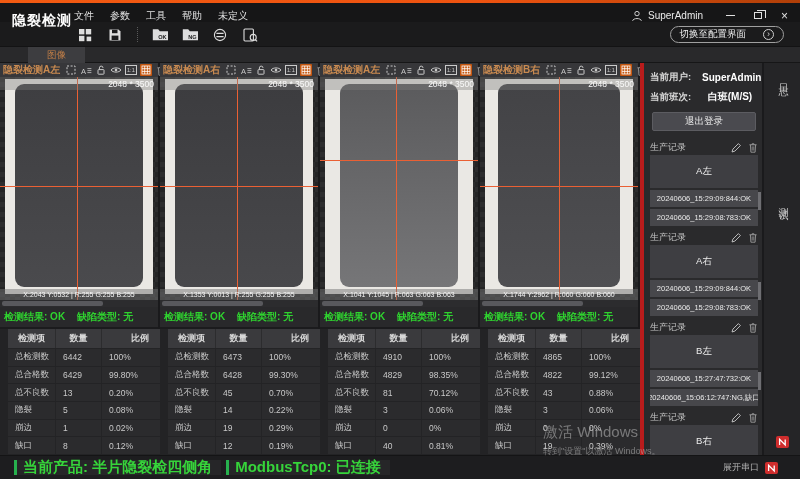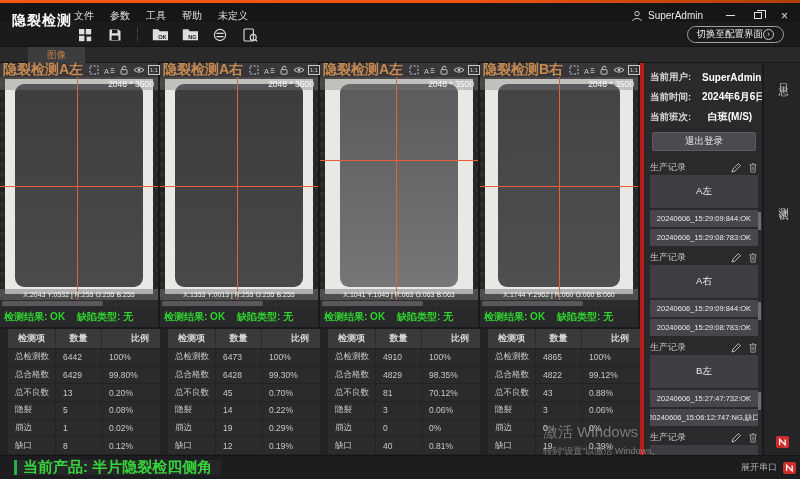--- a/index.html
+++ b/index.html
@@ -20,34 +20,34 @@
   .min-glyph{display:block;width:9px;height:1px;background:#e0e0e0}
   .restore-glyph{position:relative;width:8px;height:7px;border:1px solid #e0e0e0}
   .restore-glyph::before{content:"";position:absolute;top:-3px;left:2px;width:8px;height:7px;
       border-top:1px solid #e0e0e0;border-right:1px solid #e0e0e0}
 
   .toolbar{position:absolute;top:22px;left:0;right:0;height:25px;background:#1b1b1c;border-bottom:1px solid #131314}
   .tool-icons{position:absolute;left:76px;top:4px;display:flex;align-items:center;gap:12px}
   .tool-btn{display:flex;align-items:center;justify-content:center;width:18px;height:17px}
   .tool-divider{width:1px;height:15px;border-left:1px dotted #5a5a5a;margin:0 1px}
   .switch-btn{position:absolute;right:16px;top:4px;height:17px;border:1px solid #a0a0a0;border-radius:9px;
-      display:flex;align-items:center;gap:0;padding:0 9px;font-size:9.5px;color:#f2f2f2;background:transparent}
+      display:flex;align-items:center;gap:17px;padding:0 9px;font-size:9.5px;color:#f2f2f2;background:transparent}
   .switch-arrow{width:11px;height:11px;border:1px solid #cfcfcf;border-radius:50%;font-size:9px;line-height:9px;
       text-align:center;color:#cfcfcf}
 
   .tabrow{position:absolute;top:47px;left:0;right:0;height:16px;background:#29292b;border-bottom:1px solid #161617}
   .tab{position:absolute;left:28px;top:0;width:57px;height:16px;background:#3d3d40;color:#c27f47;font-size:9.5px;
       display:flex;align-items:center;justify-content:center}
 
   
   .main{position:absolute;top:63px;left:0;width:800px;height:392px;background:#1a1a1c}
 
   .panel{position:absolute;top:0;width:158px;height:392px;background:#232325}
   .panel-header{height:14px;background:#37373a;display:flex;align-items:center;gap:3px;padding:0 3px}
-  .panel-title{font-size:14px;font-weight:bold;color:#c98a50;white-space:nowrap;margin-right:2px}
+  .panel-title{font-size:10px;font-weight:bold;color:#c98a50;white-space:nowrap;margin-right:2px}
   .picon{width:12px;height:12px;display:flex;align-items:center;justify-content:center;flex:none}
   .grid-ic{background:#c5560f;border-radius:1px}
 
   .image-area{position:absolute;top:14px;left:0;width:158px;height:223px;background-color:#242425;
       background-image:linear-gradient(45deg,#2d2d2e 25%,transparent 25%,transparent 75%,#2d2d2e 75%),
                        linear-gradient(45deg,#2d2d2e 25%,transparent 25%,transparent 75%,#2d2d2e 75%);
       background-size:10px 10px;background-position:0 0,5px 5px;overflow:hidden}
   .photo{position:absolute;left:5px;right:5px;top:2px;bottom:6px;background:#eae8e4}
   .photo-sheet{position:absolute;left:10px;right:10px;top:5px;bottom:7px;border-radius:9px;background:#424245}
   .cross-v{position:absolute;top:0;bottom:0;width:1px;background:#ea6034}
@@ -102,21 +102,21 @@
   .dock-tab1{top:136px}
   .red-badge{position:absolute;width:13px;height:12px}
   .badge-a{left:12px;top:373px}
 
   
   .statusbar{position:absolute;left:0;right:0;top:455px;height:24px;background:#1d1d1f;
       display:flex;align-items:center;gap:5px;padding-left:14px;border-top:1px solid #141415}
   .seg{height:15px;display:flex;align-items:center;background:#262628}
   .seg-accent{width:3px;height:15px;background:#27b14e;flex:none}
   .seg-text{padding:0 9px 0 6px;font-size:15px;font-weight:bold;color:#36d43a;white-space:nowrap}
-  .status-right{margin-left:auto;display:flex;align-items:center;gap:6px;padding-right:4px}
+  .status-right{margin-left:auto;display:flex;align-items:center;gap:6px;padding-right:22px}
   .expand-text{font-size:9px;color:#b5b5b5}
 
   
   .watermark{position:absolute;left:543px;top:423px;z-index:9;pointer-events:none;color:rgba(200,200,200,.5)}
   .wm1{font-size:15px}
   .wm2{font-size:9px;margin-top:3px}
 
   svg{display:block}
 </style>
 </head>
@@ -618,24 +618,20 @@
       <div class="vscroll"></div>
     </div>
   </section>
       </div>
 
     <aside class="sidebar">
       <div id="info">
           <div class="info-row">
             <span class="info-label">当前用户:</span>
             <span class="info-value">SuperAdmin</span>
-          </div>
-          <div class="info-row">
-            <span class="info-label">当前时间:</span>
-            <span class="info-value">2024年6月6日</span>
           </div>
           <div class="info-row">
             <span class="info-label">当前班次:</span>
             <span class="info-value">白班(M/S)</span>
           </div>
         </div>
       <div class="logout">退出登录</div>
       <div id="groups">
           <div class="group">
     <div class="group-header">
@@ -730,20 +726,24 @@
     <div class="dock-tab dock-tab0">日志</div>
         <div class="dock-tab dock-tab1">测试</div>
       </div>
   </div>
 
   <div class="statusbar">
     <div class="seg">
       <span class="seg-accent"></span>
       <span class="seg-text">当前产品: 半片隐裂检四侧角</span>
     </div>
+    <div class="seg">
+      <span class="seg-accent"></span>
+      <span class="seg-text">ModbusTcp0: 已连接</span>
+    </div>
     <div class="status-right">
       <span class="expand-text">展开串口</span>
       <span>
         <svg width="13" height="12" viewBox="0 0 13 12">
             <rect width="13" height="12" rx="2" fill="#cf2d2d"></rect>
             <path d="M3.6 9V3.4L9.2 9V3.4" stroke="#fff" stroke-width="1.3" fill="none"></path>
           </svg>
       </span>
     </div>
   </div>

